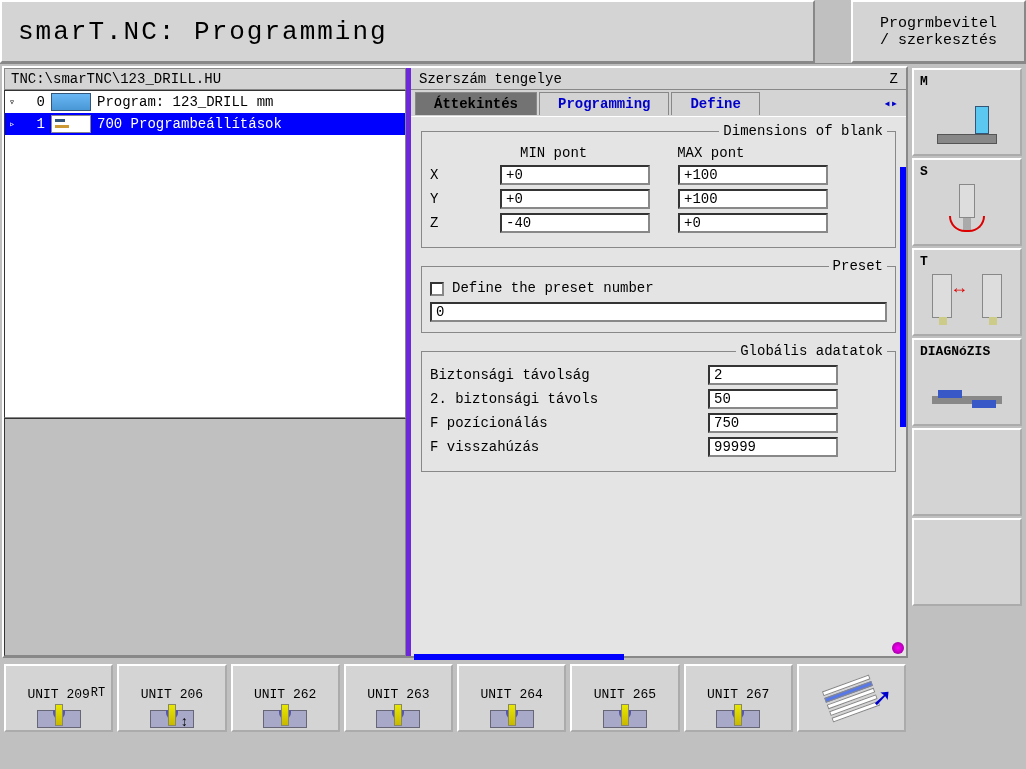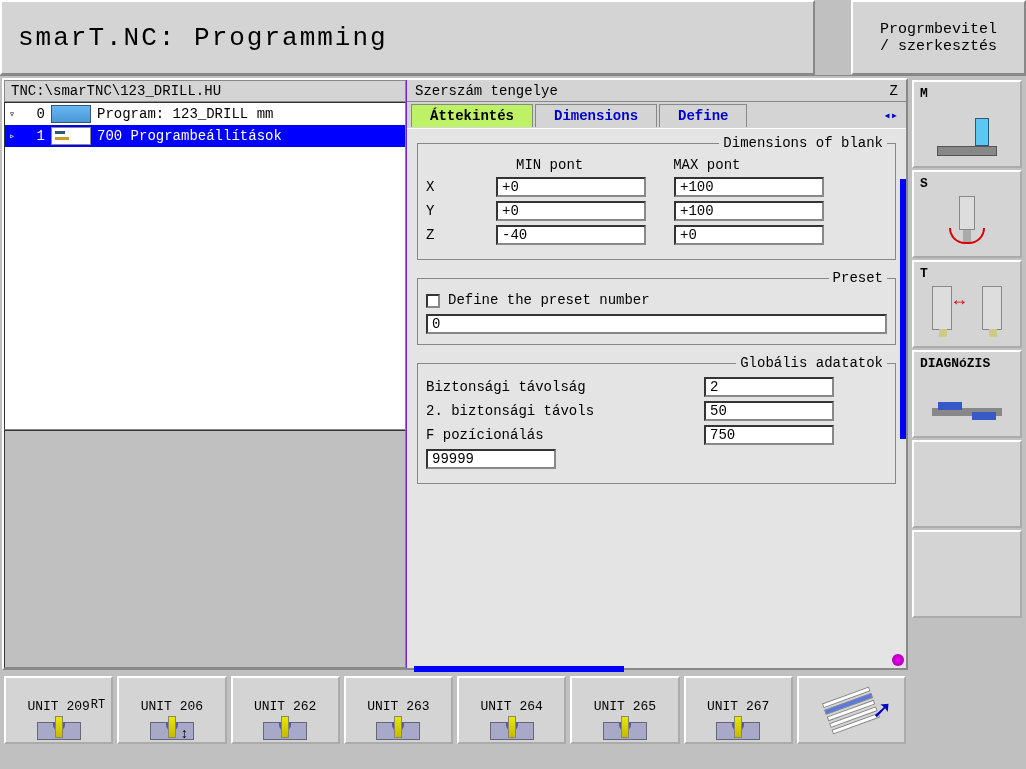--- a/index.html
+++ b/index.html
@@ -5,21 +5,21 @@
 * { box-sizing: border-box; margin: 0; padding: 0; }
 body {
   font-family: "Courier New", monospace;
   font-size: 15px;
   background: #c0c0c0;
   width: 1026px;
   height: 769px;
   overflow: hidden;
 }
 .outer { width: 1026px; height: 769px; display: flex; flex-direction: column; }
-.top-bar { height: 76px; display: flex; border-bottom: 1px solid #888; }
+.top-bar { height: 64px; display: flex; border-bottom: 1px solid #888; }
 .title-area {
   flex: 1;
   background: #d4d4d4;
   display: flex;
   align-items: center;
   padding: 0 16px;
   font-size: 26px;
   letter-spacing: 2px;
   border: 2px solid #fff;
   border-right-color: #888;
@@ -77,21 +77,21 @@
 .graphic-panel {
   flex: 1;
   background: #c0c0c0;
   border: 1px inset #888;
 }
 .right-form {
   flex: 1;
   background: #d4d4d4;
   display: flex;
   flex-direction: column;
-  border-left: 1px solid #6d28d9;
+  border-left: 5px solid #6d28d9;
 }
 .form-header {
   height: 22px;
   display: flex;
   align-items: center;
   justify-content: space-between;
   padding: 0 8px;
   font-size: 14px;
   border-bottom: 1px solid #888;
 }
@@ -103,21 +103,21 @@
   gap: 2px;
 }
 .tab {
   padding: 3px 18px;
   font-size: 14px;
   background: #d4d4d4;
   border: 1px solid #888;
   border-bottom: none;
   cursor: pointer;
 }
-.tab.active { background: #bef264; font-weight: bold; }
+.tab.active { background: #737373; font-weight: bold; }
 .tab.blue { color: #0000cc; font-weight: bold; }
 .tab-scroll { color:#0000cc; font-size:12px; padding:0 4px; cursor:pointer; }
 .form-body {
   flex: 1;
   background: #e4e4e4;
   padding: 6px 10px;
   border-top: 1px solid #fff;
   position: relative;
 }
 fieldset {
@@ -260,21 +260,21 @@
             </div>
           <div class="graphic-panel"></div>
         </div>
         <div class="right-form">
           <div class="form-header">
             <span>Szerszám tengelye</span>
             <span>Z</span>
           </div>
           <div class="tabs-row" id="tabs">
             <span class="tab active">Áttekintés</span>
-              <span class="tab blue">Dimensions</span>
+              <span class="tab blue">Programming</span>
               <span class="tab blue">Define</span>
               <span class="tab-scroll" style="margin-left:auto">◂▸</span>
           </div>
           <div class="form-body">
             <div class="blue-scroll"></div>
             <fieldset>
               <legend>Dimensions of blank</legend>
               <div class="dim-hdr">
                 <span>MIN pont</span>
                 <span>MAX pont</span>
@@ -314,20 +314,21 @@
                   </div>
                   <div class="glob-row">
                     <span class="glob-label">2. biztonsági távols</span>
     <input class="glob-input" value="50" style="">
                   </div>
                   <div class="glob-row">
                     <span class="glob-label">F pozícionálás</span>
     <input class="glob-input" value="750" style="">
                   </div>
                   <div class="glob-row">
+                    <span class="glob-label">F visszahúzás</span>
     <input class="glob-input" value="99999" style="">
                   </div>
                 </div>
             </fieldset>
           </div>
         </div>
         <div class="prog-ind"></div>
         <div class="corner-dot"></div>
       </div>
 

